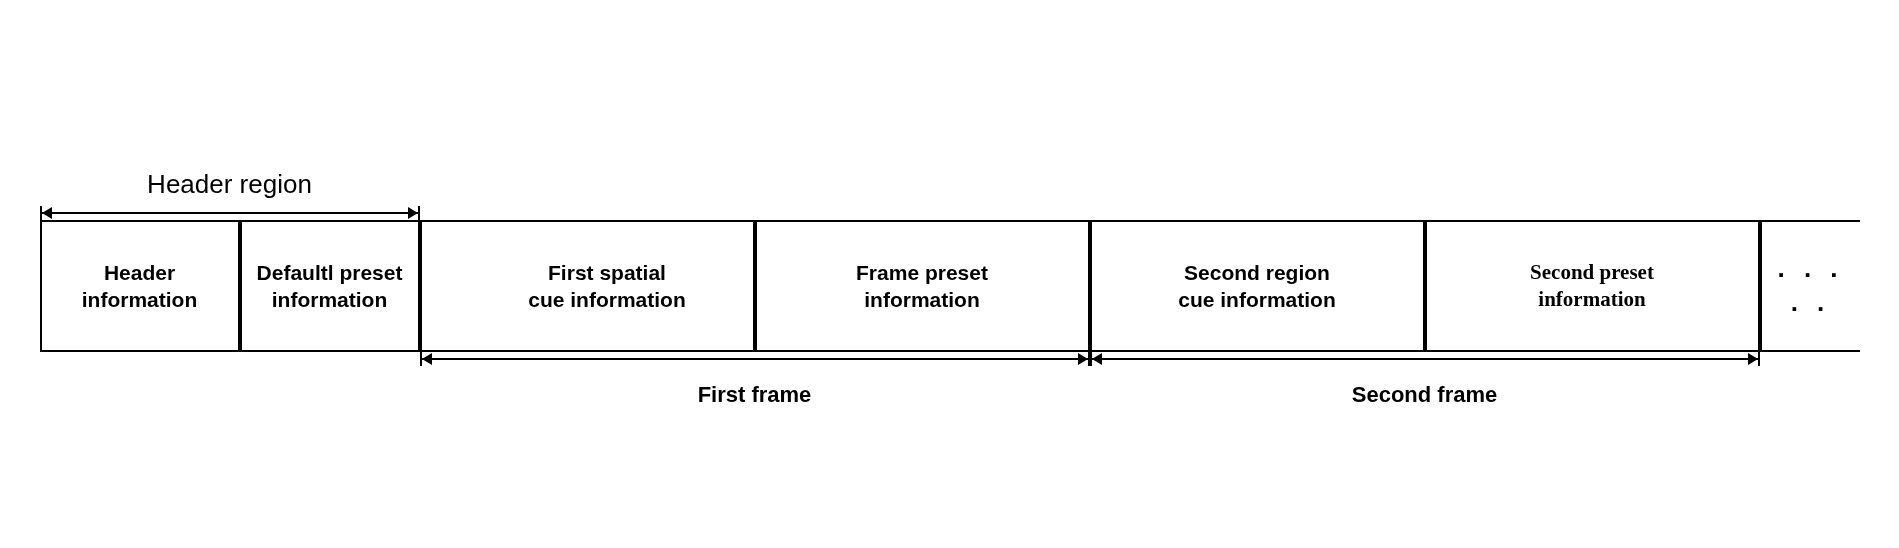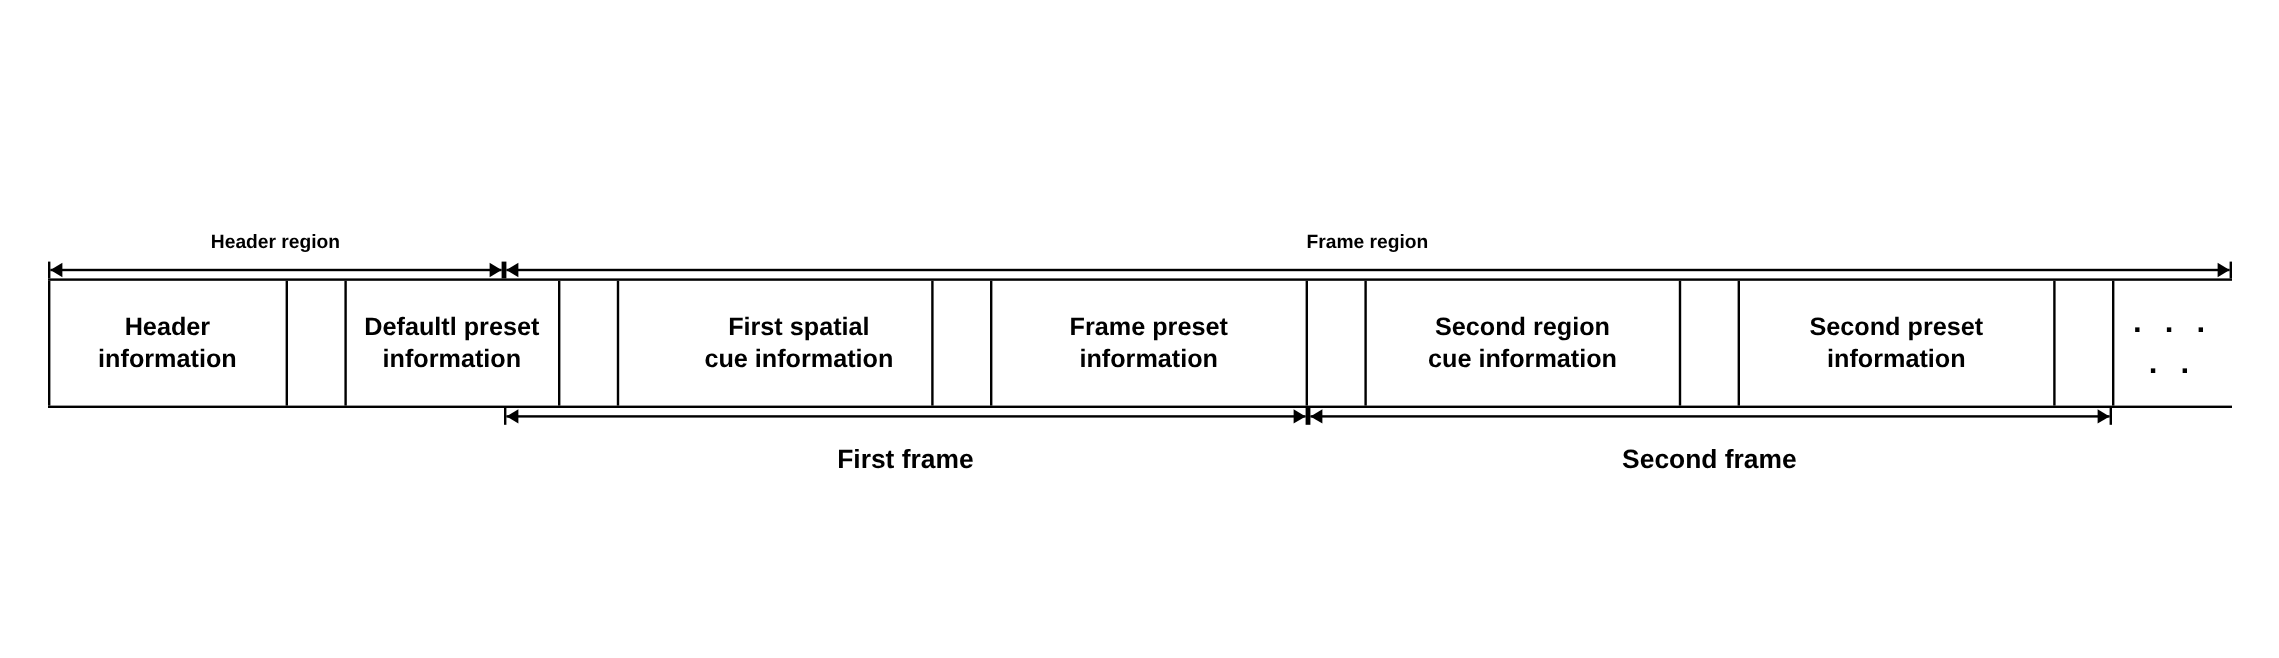--- a/index.html
+++ b/index.html
@@ -26,22 +26,22 @@
     }
 
     .bracket {
       display: flex;
       flex-direction: column;
       align-items: center;
       position: relative;
     }
 
     .bracket-label {
-      font-size: 16px;
-      font-weight: bold;
+      font-size: 26px;
+      font-weight: normal;
       margin-bottom: 6px;
       white-space: nowrap;
     }
 
     .bracket-arrow {
       display: flex;
       align-items: center;
       width: 100%;
     }
 
@@ -78,22 +78,21 @@
       height: 14px;
       background: #000;
     }
 
     
     .table-row {
       display: flex;
       border-top: 2.5px solid #000;
       border-bottom: 2.5px solid #000;
       margin-top: 0;
-      height: 108px;
-      gap: 47px;
+      height: 132px;
     }
 
     .table-cell {
       border-left: 2.5px solid #000;
       border-right: 2.5px solid #000;
       display: flex;
       align-items: center;
       justify-content: center;
       text-align: center;
       font-size: 21px;
@@ -136,28 +135,20 @@
 
     <div class="bracket" style="width: 380px; flex-shrink:0;">
       <span class="bracket-label">Header region</span>
       <div class="bracket-arrow">
         <div class="vtick"></div>
         <div class="arrow-line arrow-left arrow-right" style="flex:1;"></div>
         <div class="vtick"></div>
       </div>
     </div>
 
-    <div class="bracket" style="flex:1;">
-      <span class="bracket-label">Frame region</span>
-      <div class="bracket-arrow">
-        <div class="vtick"></div>
-        <div class="arrow-line arrow-left arrow-right" style="flex:1;"></div>
-        <div class="vtick"></div>
-      </div>
-    </div>
   </div>
 
   <div class="table-row">
     <div class="table-cell" style="width:200px; flex-shrink:0;">
       <span style="white-space:pre-line;">Header
 information</span>
     </div>
     <div class="table-cell" style="width:180px; flex-shrink:0;">
       <span style="white-space:pre-line;">Defaultl preset
 information</span>
@@ -167,21 +158,21 @@
 cue information</span>
     </div>
     <div class="table-cell" style="flex:1;">
       <span style="white-space:pre-line;">Frame preset
 information</span>
     </div>
     <div class="table-cell" style="flex:1;">
       <span style="white-space:pre-line;">Second region
 cue information</span>
     </div>
-    <div class="table-cell" style="flex:1;">
+    <div class="table-cell" style="flex:1;font-family:Liberation Serif, serif;">
       <span style="white-space:pre-line;">Second preset
 information</span>
     </div>
     <div class="table-cell cell-dots" style="width:100px; flex-shrink:0;">
       <span>. . . . .</span>
     </div>
   </div>
 
   <div style="display:flex;">
 

